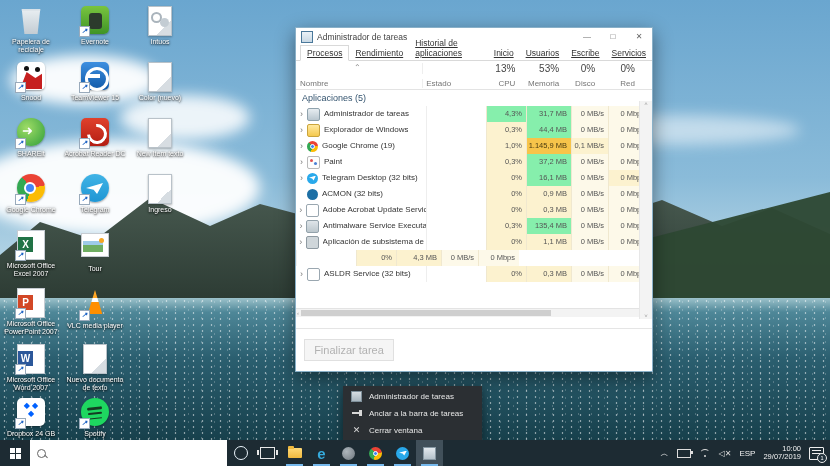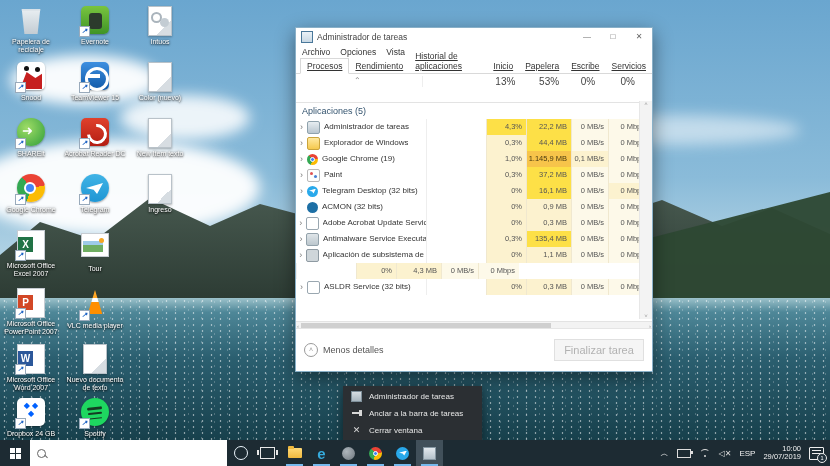--- a/index.html
+++ b/index.html
@@ -89,21 +89,21 @@
   .p-tg{border-radius:50%;background:#29a9eb;position:relative;}
   .p-tg::before{content:"";position:absolute;left:2px;top:3px;width:7px;height:5px;background:#fff;clip-path:polygon(0 45%,100% 0,65% 100%,45% 62%);}
   .p-acm{border-radius:50%;background:#1d6fa5;}
   .p-box{background:#fff;border:1px solid #9aa7b0;}
   .p-frame{background:linear-gradient(#dfe5e9,#bcc7cd);border:1px solid #93a2ab;}
   .p-print{background:#cfd6da;border:1px solid #8e9aa2;}
   .pname{font-size:8px;color:#333;white-space:nowrap;overflow:hidden;}
   .cell{height:16px;line-height:16px;font-size:7.5px;color:#555;}
   .h0{background:#fdf9e9;}
   .h1{background:#fcf2cf;}
-  .h2{background:#fde047;}
+  .h2{background:#86efac;}
   .hot{background:#f7c44a;color:#4a3a10;}
   .hscroll{height:8px;background:#f3f3f3;display:flex;align-items:center;justify-content:space-between;font-size:6px;color:#999;padding:0 1px;}
   .hthumb{height:6px;background:#cfcfcf;width:250px;margin-left:2px;}
   .vscroll{position:absolute;right:0;top:73px;bottom:52px;width:12px;background:#f3f3f3;border-left:1px solid #e7e7e7;display:flex;flex-direction:column;justify-content:space-between;align-items:center;font-size:6px;color:#999;}
   .foot{position:absolute;left:0;right:0;bottom:0;height:43px;border-top:1px solid #e5e5e5;display:flex;align-items:center;padding:0 8px;box-sizing:border-box;background:#fff;}
   .lessd{display:flex;align-items:center;gap:5px;color:#555;font-size:9px;flex:1;}
   .circ{width:12px;height:12px;border:1px solid #9a9a9a;border-radius:50%;text-align:center;line-height:11px;font-size:7px;color:#9a9a9a;}
   .endbtn{width:88px;height:20px;background:#f5f5f5;border:1px solid #e0e0e0;color:#b2b2b2;font-size:11px;text-align:center;line-height:20px;}
   
   .ctx{position:absolute;left:343px;top:386px;width:139px;background:#2b2f33;box-shadow:0 3px 10px rgba(0,0,0,.5);padding:2px 0;}
@@ -318,58 +318,61 @@
     </div>
 
   <div class="win">
     <div class="tbar">
       <div class="tico"></div>
       <div class="ttl">Administrador de tareas</div>
       <div class="wbtn">—</div>
       <div class="wbtn">□</div>
       <div class="wbtn">✕</div>
     </div>
-    <div class="menus">
-      <span>Archivo</span>
-      <span>Opciones</span>
-      <span>Vista</span>
-    </div>
     <div class="tabs">
       <span class="tab active">Procesos</span>
       <span class="tab">Rendimiento</span>
       <span class="tab">Historial de aplicaciones</span>
       <span class="tab">Inicio</span>
-      <span class="tab">Papelera</span>
+      <span class="tab">Usuarios</span>
       <span class="tab">Escribe</span>
       <span class="tab">Servicios</span>
     </div>
     <div class="hdr">
       <span class="sort">⌃</span>
       <div class="hpct">
         <span class="c-name"></span>
           <span class="c-st"></span>
         <span class="c-v c-cpu" style="border:none;">13%</span>
         <span class="c-v c-mem" style="border:none;">53%</span>
         <span class="c-v c-dsk" style="border:none;">0%</span>
         <span class="c-v c-net" style="border:none;">0%</span>
       </div>
+      <div class="hrow">
+        <span class="c-name">Nombre</span>
+        <span class="c-st">Estado</span>
+        <span class="c-v c-cpu" style="border:none;">CPU</span>
+        <span class="c-v c-mem" style="border:none;">Memoria</span>
+        <span class="c-v c-dsk" style="border:none;">Disco</span>
+        <span class="c-v c-net" style="border:none;">Red</span>
+      </div>
     </div>
 
     <div class="list">
       <div class="ghead">Aplicaciones (5)</div>
 
       <div class="prow">
         <span class="pnm">
             <span class="chev">›</span>
             <span class="pic p-tm"></span>
             <span class="pname">Administrador de tareas</span>
           </span>
         <span class="c-st cell"></span>
         <span class="cell c-v c-cpu h2">4,3%</span>
-        <span class="cell c-v c-mem h2">22,2 MB</span>
+        <span class="cell c-v c-mem h2">31,7 MB</span>
         <span class="cell c-v c-dsk h0">0 MB/s</span>
         <span class="cell c-v c-net h0">0 Mbps</span>
       </div>
       <div class="prow">
         <span class="pnm">
             <span class="chev">›</span>
             <span class="pic p-folder"></span>
             <span class="pname">Explorador de Windows</span>
           </span>
         <span class="c-st cell"></span>
@@ -489,24 +492,20 @@
         <span>‹</span>
         <span class="hthumb"></span>
         <span style="margin-left:auto">›</span>
       </div>
     <div class="vscroll">
         <span>˄</span>
         <span>˅</span>
       </div>
 
     <div class="foot">
-      <div class="lessd">
-        <span class="circ">˄</span>
-        <span>Menos detalles</span>
-      </div>
       <div class="endbtn">Finalizar tarea</div>
     </div>
   </div>
 
   <div class="ctx">
     <div class="ctxi">
       <span class="mico m-tm"></span>
       <span>Administrador de tareas</span>
     </div>
     <div class="ctxi">

